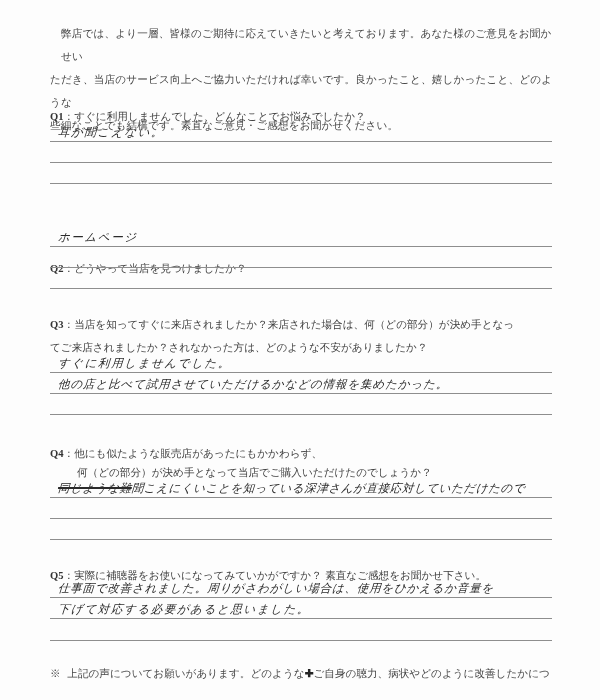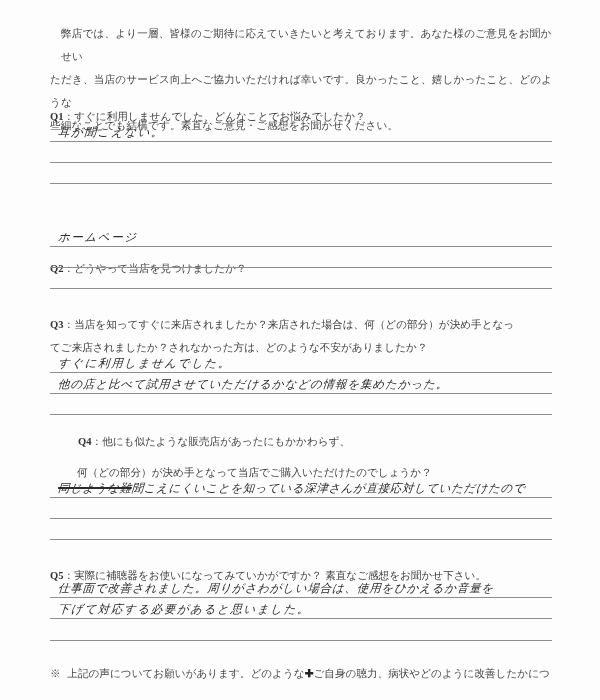--- a/index.html
+++ b/index.html
@@ -105,21 +105,21 @@
   <div class="q-label" style="top:313px;">
     <span class="qnum">Q3</span><span>：当店を知ってすぐに来店されましたか？来店された場合は、何（どの部分）が決め手となっ</span>
   </div>
   <div class="q-label" style="top:336px;">てご来店されましたか？されなかった方は、どのような不安がありましたか？</div>
   <div class="answer" style="top:356px;">すぐに利用しませんでした。</div>
   <div class="rule" style="top:372px;"></div>
   <div class="answer" style="top:377px; letter-spacing:0.9px;">他の店と比べて試用させていただけるかなどの情報を集めたかった。</div>
   <div class="rule" style="top:393px;"></div>
   <div class="rule" style="top:414px;"></div>
 
-  <div class="q-label" style="top:430px;margin-left:28px;">
+  <div class="q-label" style="top:442px;">
     <span class="qnum">Q4</span><span>：他にも似たような販売店があったにもかかわらず、</span>
   </div>
   <div class="q-label indent" style="top:461px;">何（どの部分）が決め手となって当店でご購入いただけたのでしょうか？</div>
   <div class="answer strike-part" style="top:481px; letter-spacing:0.6px;">
     <span class="struck">同じような難</span><span>聞こえにくいことを知っている深津さんが直接応対していただけたので</span>
   </div>
   <div class="rule" style="top:497px;"></div>
   <div class="rule" style="top:518px;"></div>
   <div class="rule" style="top:539px;"></div>
 

